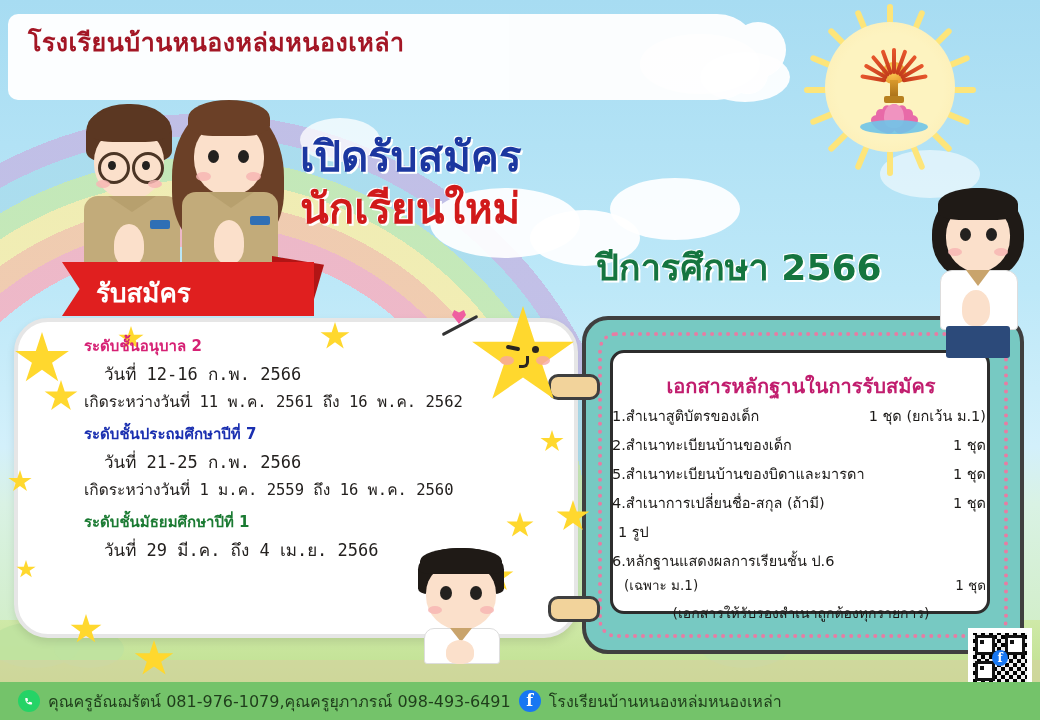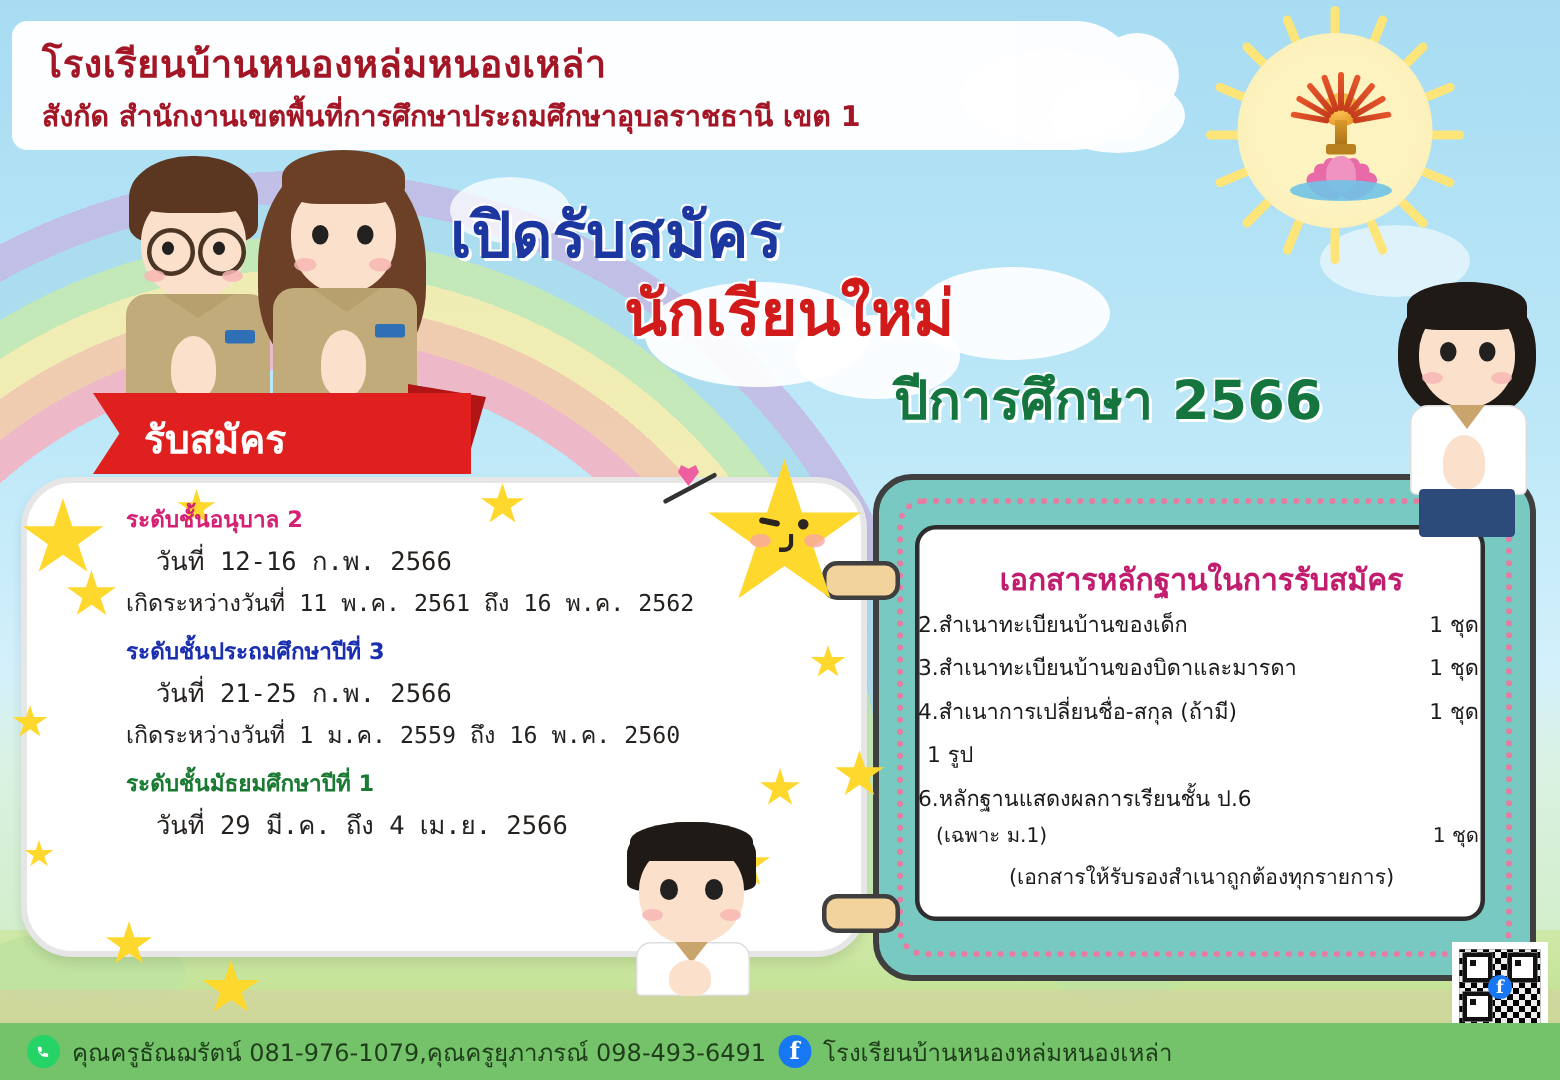--- a/index.html
+++ b/index.html
@@ -70,21 +70,21 @@
     letter-spacing:.5px;white-space:nowrap;}
   #schoolDept{position:absolute;left:28px;top:62px;z-index:6;
     font-family:"DejaVu Sans",sans-serif;font-weight:bold;font-size:19px;color:#a31625;
     white-space:nowrap;}
 
   
   #titleWrap{position:absolute;left:300px;top:136px;width:640px;z-index:7;}
   #t1{font-family:"DejaVu Sans",sans-serif;font-weight:bold;font-size:42px;color:#1c37a0;
     text-shadow:2px 2px 0 #fff,-1px -1px 0 #fff;line-height:1;}
   #t2{font-family:"DejaVu Sans",sans-serif;font-weight:bold;font-size:42px;color:#d11a1a;
-    text-shadow:2px 2px 0 #fff,-1px -1px 0 #fff;line-height:1.1;margin-left:116px;margin-top:8px;}
+    text-shadow:2px 2px 0 #fff,-1px -1px 0 #fff;line-height:1.1;margin-top:8px;}
   #t3{font-family:"DejaVu Sans",sans-serif;font-weight:bold;font-size:36px;color:#15753f;
     text-shadow:2px 2px 0 #fff,-1px -1px 0 #fff;line-height:1.1;margin-left:296px;margin-top:16px;}
 
   
   .person{position:absolute;}
   .face{position:absolute;border-radius:46% 46% 50% 50%;background:#fbe0cb;}
   .hair{position:absolute;background:#5b3722;}
   .body{position:absolute;background:#c2ab7a;border-radius:14px 14px 6px 6px;}
   .hand{position:absolute;background:#fbe0cb;border-radius:50% 50% 40% 40%;}
   .eye{position:absolute;background:#23211f;border-radius:50%;}
@@ -252,21 +252,20 @@
       <div class="flameRay" style="transform: translate(-50%, 0px) rotate(-20deg);"></div>
       <div class="flameRay" style="transform: translate(-50%, 0px) rotate(0deg);"></div>
       <div class="flameRay" style="transform: translate(-50%, 0px) rotate(20deg);"></div>
       <div class="flameRay" style="transform: translate(-50%, 0px) rotate(40deg);"></div>
       <div class="flameRay" style="transform: translate(-50%, 0px) rotate(60deg);"></div>
       <div class="flameRay" style="transform: translate(-50%, 0px) rotate(80deg);"></div>
     </div>
 
   <div id="headerBubble"></div>
   <div id="schoolName">โรงเรียนบ้านหนองหล่มหนองเหล่า</div>
-  <div id="schoolDept">สังกัด สำนักงานเขตพื้นที่การศึกษาประถมศึกษาอุบลราชธานี เขต 1</div>
 
   <div class="person" style="left:78px;top:104px;width:110px;height:200px;z-index:6;">
     <div class="hair" style="left:8px;top:0;width:86px;height:58px;border-radius:48% 48% 20% 20%;"></div>
     <div class="face" style="left:16px;top:24px;width:70px;height:72px;"></div>
     <div class="hair" style="left:10px;top:4px;width:82px;height:34px;border-radius:50% 50% 30% 30%;"></div>
     <div class="glasses" style="left:20px;top:48px;width:26px;height:26px;"></div>
     <div class="glasses" style="left:54px;top:48px;width:26px;height:26px;"></div>
     <div class="eye" style="left:30px;top:57px;width:8px;height:9px;"></div>
     <div class="eye" style="left:64px;top:57px;width:8px;height:9px;"></div>
     <div class="blush" style="left:18px;top:76px;width:14px;height:8px;"></div>
@@ -313,21 +312,21 @@
 
   <div id="ribbonTail"></div>
   <div id="ribbon"></div>
   <div id="ribbonText">รับสมัคร</div>
 
   <div id="leftPanel"></div>
   <div id="leftPanelInner">
     <div class="lvl kg">ระดับชั้นอนุบาล 2</div>
     <div class="dt">วันที่ 12-16 ก.พ. 2566</div>
     <div class="dt2">เกิดระหว่างวันที่ 11 พ.ค. 2561 ถึง 16 พ.ค. 2562</div>
-    <div class="lvl pri">ระดับชั้นประถมศึกษาปีที่ 3</div>
+    <div class="lvl pri">ระดับชั้นประถมศึกษาปีที่ 7</div>
     <div class="dt">วันที่ 21-25 ก.พ. 2566</div>
     <div class="dt2">เกิดระหว่างวันที่ 1 ม.ค. 2559 ถึง 16 พ.ค. 2560</div>
     <div class="lvl sec">ระดับชั้นมัธยมศึกษาปีที่ 1</div>
     <div class="dt">วันที่ 29 มี.ค. ถึง 4 เม.ย. 2566</div>
   </div>
 
   <div class="star s1"></div>
   <div class="star s2"></div>
   <div class="star s3"></div>
   <div class="star s4"></div>
@@ -353,25 +352,29 @@
 
   <div id="rightPanel">
     <div id="dotBorder"></div>
     <div id="docCard"></div>
   </div>
   <div class="tab t1"></div>
   <div class="tab t2"></div>
   <div id="docTitle">เอกสารหลักฐานในการรับสมัคร</div>
   <div id="docList">
     <div class="docRow">
+      <span class="txt">1.สำเนาสูติบัตรของเด็ก</span>
+      <span class="qty">1 ชุด (ยกเว้น ม.1)</span>
+    </div>
+    <div class="docRow">
       <span class="txt">2.สำเนาทะเบียนบ้านของเด็ก</span>
       <span class="qty">1 ชุด</span>
     </div>
     <div class="docRow">
-      <span class="txt">3.สำเนาทะเบียนบ้านของบิดาและมารดา</span>
+      <span class="txt">5.สำเนาทะเบียนบ้านของบิดาและมารดา</span>
       <span class="qty">1 ชุด</span>
     </div>
     <div class="docRow">
       <span class="txt">4.สำเนาการเปลี่ยนชื่อ-สกุล (ถ้ามี)</span>
       <span class="qty">1 ชุด</span>
     </div>
     <div class="docRow">
       <span class="qty">1 รูป</span>
     </div>
     <div class="docRow">

